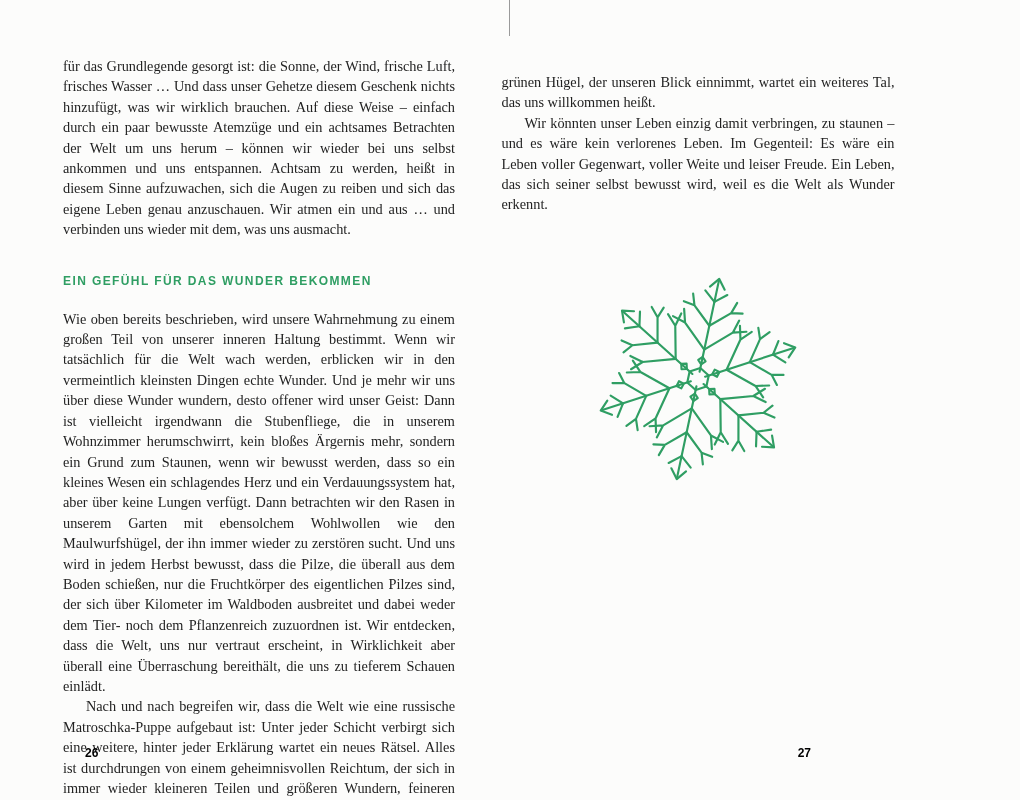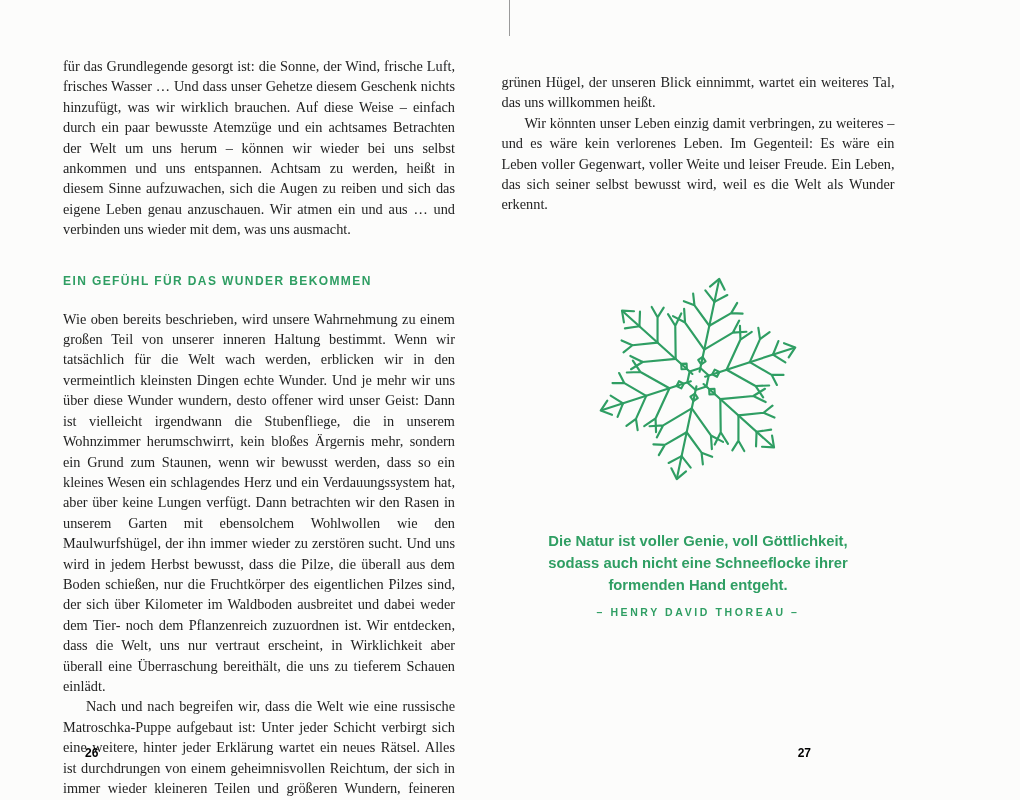--- a/index.html
+++ b/index.html
@@ -118,21 +118,21 @@
 
       <p class="body-par indent">Nach und nach begreifen wir, dass die Welt wie eine russische Matroschka-Puppe aufgebaut ist: Unter jeder Schicht verbirgt sich eine weitere, hinter jeder Erklärung wartet ein neues Rätsel. Alles ist durchdrungen von einem geheimnisvollen Reichtum, der sich in immer wieder kleineren Teilen und größeren Wundern, feineren Strukturen und weitreichenderen Zusammenhängen zeigt. Hinter jedem</p>
     </div>
     <div class="page-number left">26</div>
   </div>
 
   <div class="page page-right">
     <div class="content">
       <p class="body-par">grünen Hügel, der unseren Blick einnimmt, wartet ein weiteres Tal, das uns willkommen heißt.</p>
 
-      <p class="body-par indent">Wir könnten unser Leben einzig damit verbringen, zu weiteres – und es wäre kein verlorenes Leben. Im Gegenteil: Es wäre ein Leben voller Gegenwart, voller Weite und leiser Freude. Ein Leben, das sich seiner selbst bewusst wird, weil es die Welt als Wunder erkennt.</p>
+      <p class="body-par indent">Wir könnten unser Leben einzig damit verbringen, zu staunen – und es wäre kein verlorenes Leben. Im Gegenteil: Es wäre ein Leben voller Gegenwart, voller Weite und leiser Freude. Ein Leben, das sich seiner selbst bewusst wird, weil es die Welt als Wunder erkennt.</p>
 
       <div class="illustration-wrap">
         <svg width="244" height="244" viewBox="0 0 260 260" aria-hidden="true">
           <g stroke="currentColor" stroke-width="2.3" fill="none" stroke-linecap="round" stroke-linejoin="round" transform="rotate(12 130 130)">
             <defs>
               <g id="arm">
                 <path d="M130 122 L130 22"></path>
                 <path d="M122 31 L130 21 L138 31"></path>
                 <path d="M130 98 L104 74 M104 74 L100 60 M104 74 L90 70"></path>
                 <path d="M130 98 L156 74 M156 74 L160 60 M156 74 L170 70"></path>
@@ -147,21 +147,17 @@
             <use href="#arm" transform="rotate(60 130 130)"></use>
             <use href="#arm" transform="rotate(120 130 130)"></use>
             <use href="#arm" transform="rotate(180 130 130)"></use>
             <use href="#arm" transform="rotate(240 130 130)"></use>
             <use href="#arm" transform="rotate(300 130 130)"></use>
             <polygon points="130,118 140.4,124 140.4,136 130,142 119.6,136 119.6,124"></polygon>
           </g>
         </svg>
       </div>
 
-      <div class="quote-block">
-        <p class="quote-text">Die Natur ist voller Genie, voll Göttlichkeit, sodass auch nicht eine Schneeflocke ihrer formenden Hand entgeht.</p>
-        <div class="quote-attribution">– HENRY DAVID THOREAU –</div>
-      </div>
     </div>
     <div class="page-number right">27</div>
   </div>
 
 </div>
 
 </body></html>

